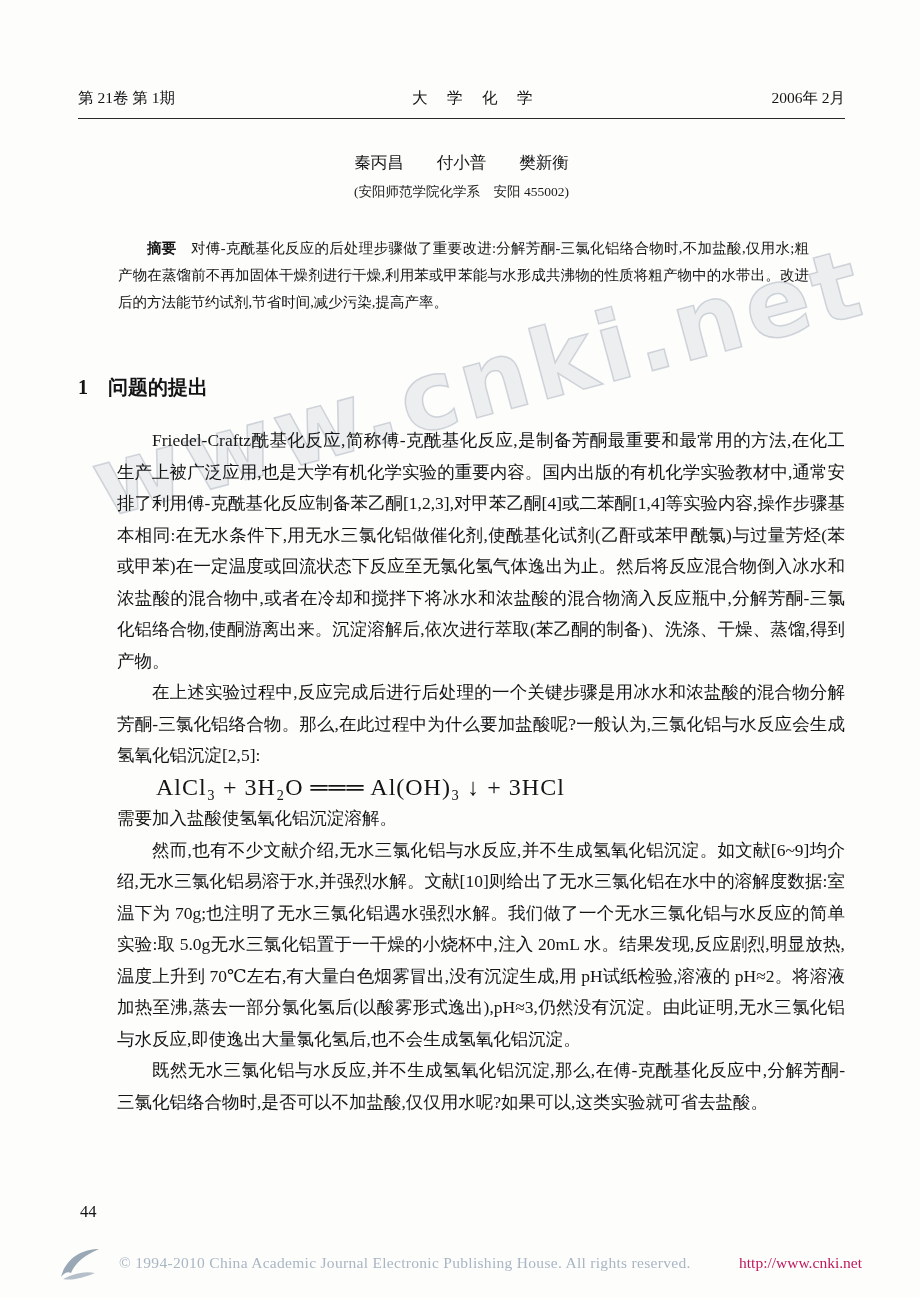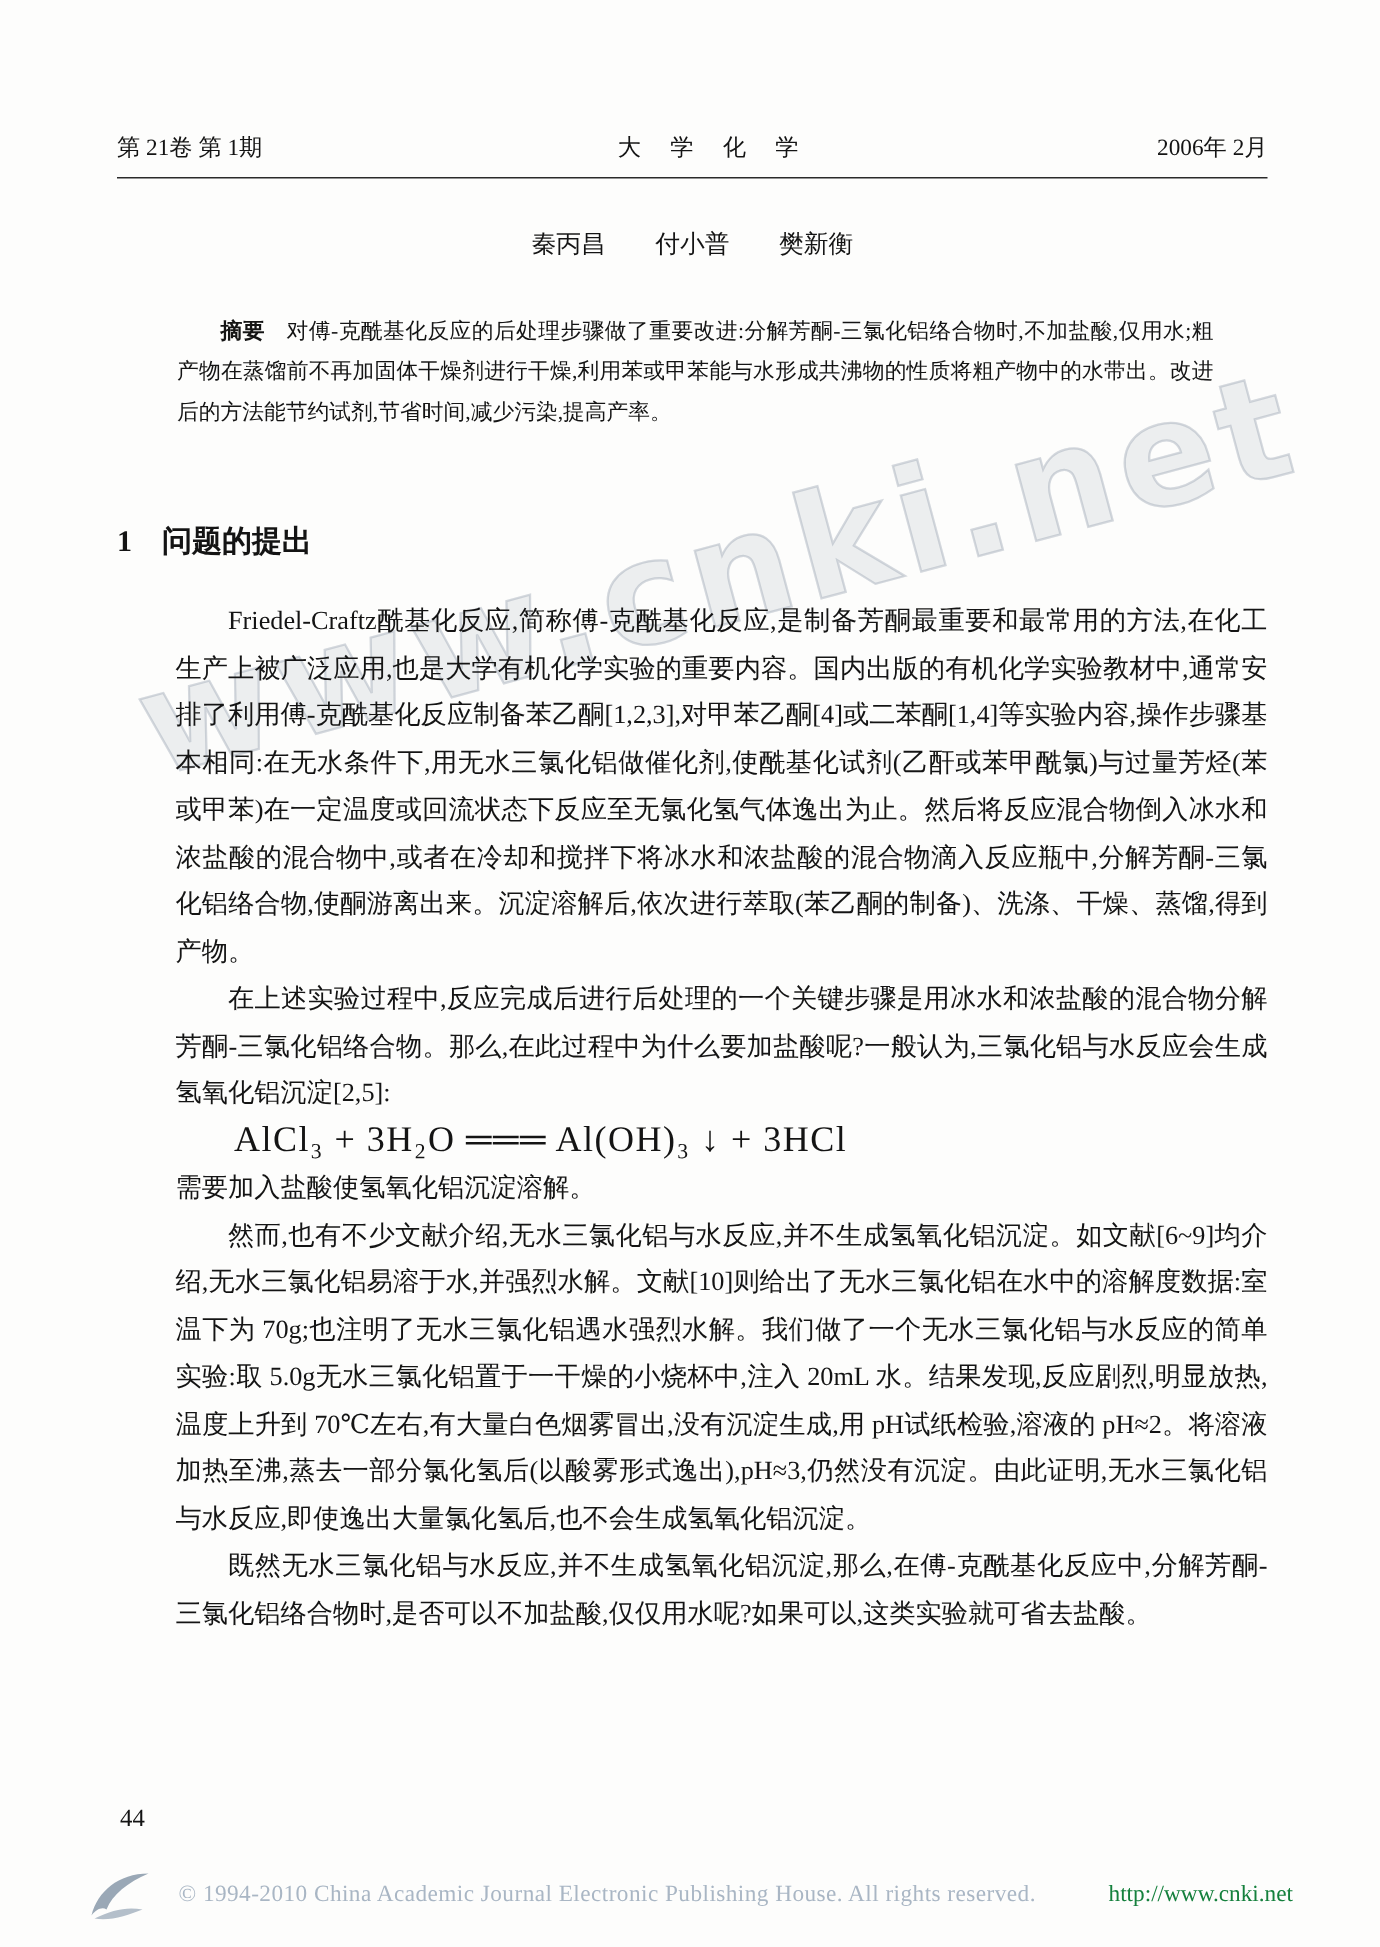--- a/index.html
+++ b/index.html
@@ -124,21 +124,21 @@
     height: 40px;
     flex: 0 0 auto;
   }
   .footer-copyright {
     flex: 1;
     padding-left: 14px;
     letter-spacing: 0.3px;
   }
   .footer-url {
     margin-right: 58px;
-    color: #15803d;
+    color: #be185d;
   }
 </style>
 </head>
 <body>
 
 <div class="page">
 
   <div class="watermark">www.cnki.net</div>
 
   <div class="content">
@@ -146,20 +146,21 @@
     <div class="journal-header">
       <span>第 21卷   第 1期</span>
       <span class="journal-name">大　学　化　学</span>
       <span>2006年 2月</span>
     </div>
     <hr class="header-rule">
 
 
     <div class="authors">秦丙昌　　付小普　　樊新衡</div>
 
+    <div class="affiliation">(安阳师范学院化学系　安阳 455002)</div>
 
     <p class="abstract"><span class="abstract-label">摘要</span><span>对傅-克酰基化反应的后处理步骤做了重要改进:分解芳酮-三氯化铝络合物时,不加盐酸,仅用水;粗产物在蒸馏前不再加固体干燥剂进行干燥,利用苯或甲苯能与水形成共沸物的性质将粗产物中的水带出。改进后的方法能节约试剂,节省时间,减少污染,提高产率。</span></p>
 
     <div class="section-heading">1　问题的提出</div>
 
     <p class="para first">Friedel-Craftz酰基化反应,简称傅-克酰基化反应,是制备芳酮最重要和最常用的方法,在化工生产上被广泛应用,也是大学有机化学实验的重要内容。国内出版的有机化学实验教材中,通常安排了利用傅-克酰基化反应制备苯乙酮[1,2,3],对甲苯乙酮[4]或二苯酮[1,4]等实验内容,操作步骤基本相同:在无水条件下,用无水三氯化铝做催化剂,使酰基化试剂(乙酐或苯甲酰氯)与过量芳烃(苯或甲苯)在一定温度或回流状态下反应至无氯化氢气体逸出为止。然后将反应混合物倒入冰水和浓盐酸的混合物中,或者在冷却和搅拌下将冰水和浓盐酸的混合物滴入反应瓶中,分解芳酮-三氯化铝络合物,使酮游离出来。沉淀溶解后,依次进行萃取(苯乙酮的制备)、洗涤、干燥、蒸馏,得到产物。</p>
 
     <p class="para">在上述实验过程中,反应完成后进行后处理的一个关键步骤是用冰水和浓盐酸的混合物分解芳酮-三氯化铝络合物。那么,在此过程中为什么要加盐酸呢?一般认为,三氯化铝与水反应会生成氢氧化铝沉淀[2,5]:</p>
 
     <div class="equation">AlCl₃ + 3H₂O ═══ Al(OH)₃ ↓ + 3HCl</div>

